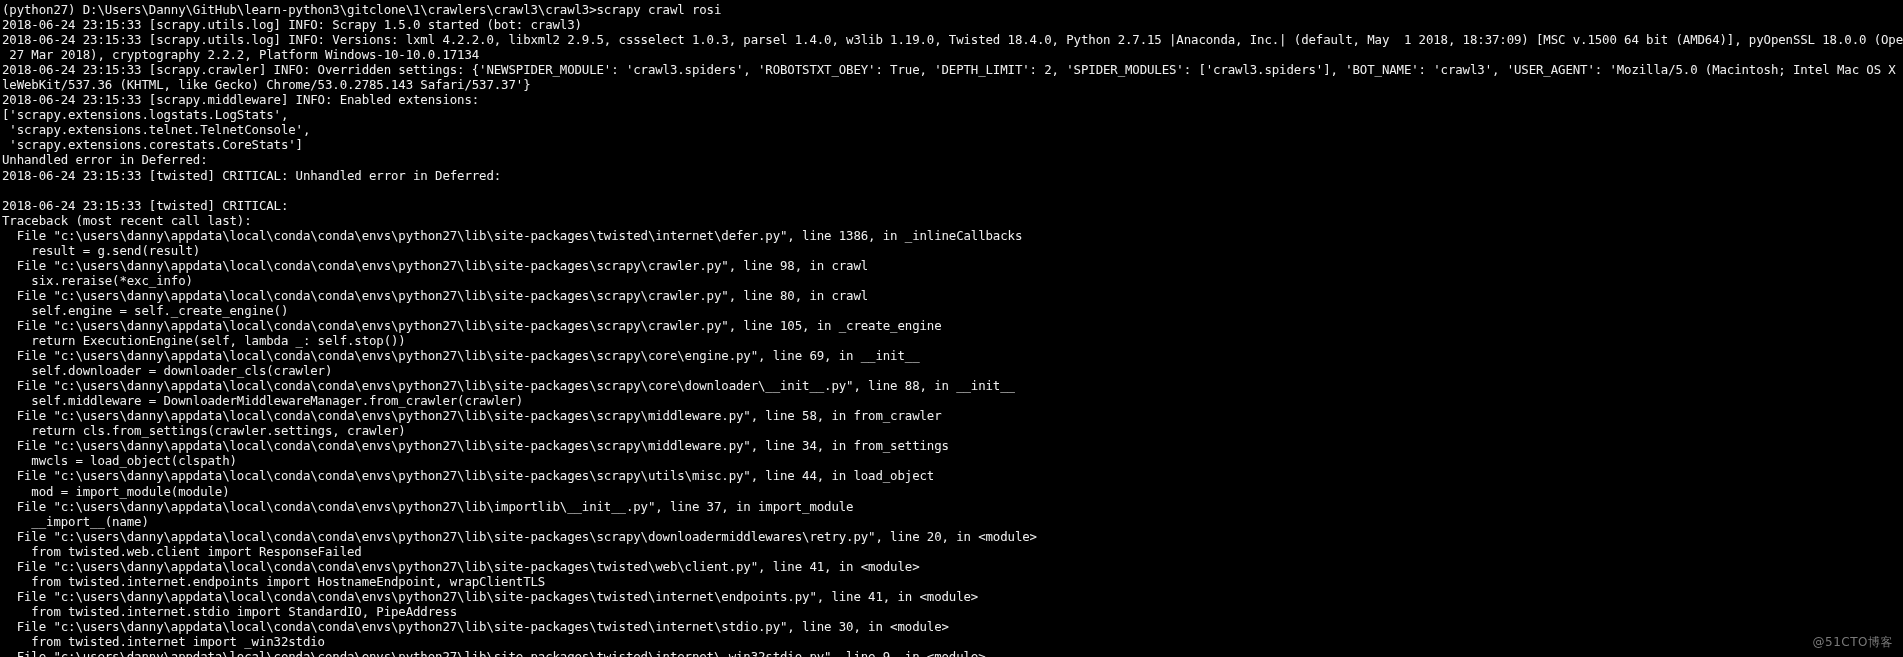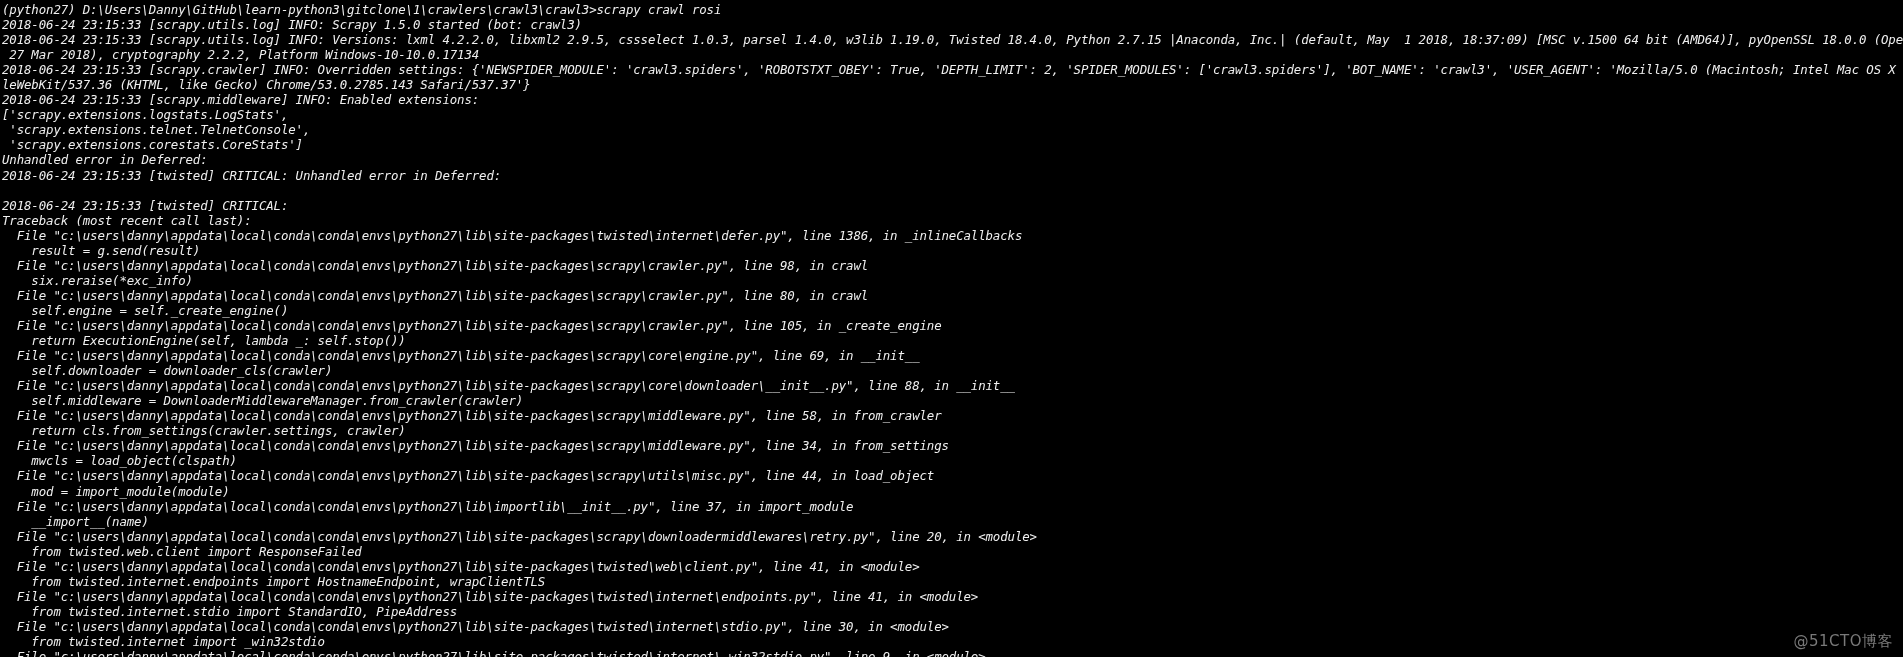--- a/index.html
+++ b/index.html
@@ -32,29 +32,28 @@
     color: #f0f0f0;
     white-space: pre;
     font-weight: normal;
     -webkit-font-smoothing: none;
   }
   .line {
     display: block;
     height: 15.05px;
     white-space: pre;
     overflow: hidden;
-    font-style: italic;
   }
   #watermark {
     position: absolute;
     right: 10px;
     bottom: 6px;
     color: #8a8a8a;
     font-family: "DejaVu Sans", "Liberation Sans", sans-serif;
-    font-size: 15px;
+    font-size: 12px;
     letter-spacing: 0.5px;
     white-space: nowrap;
     opacity: 0.88;
   }
   #cursor-block {
     position: absolute;
     left: 2px;
     top: 541px;
     width: 8px;
     height: 14px;

